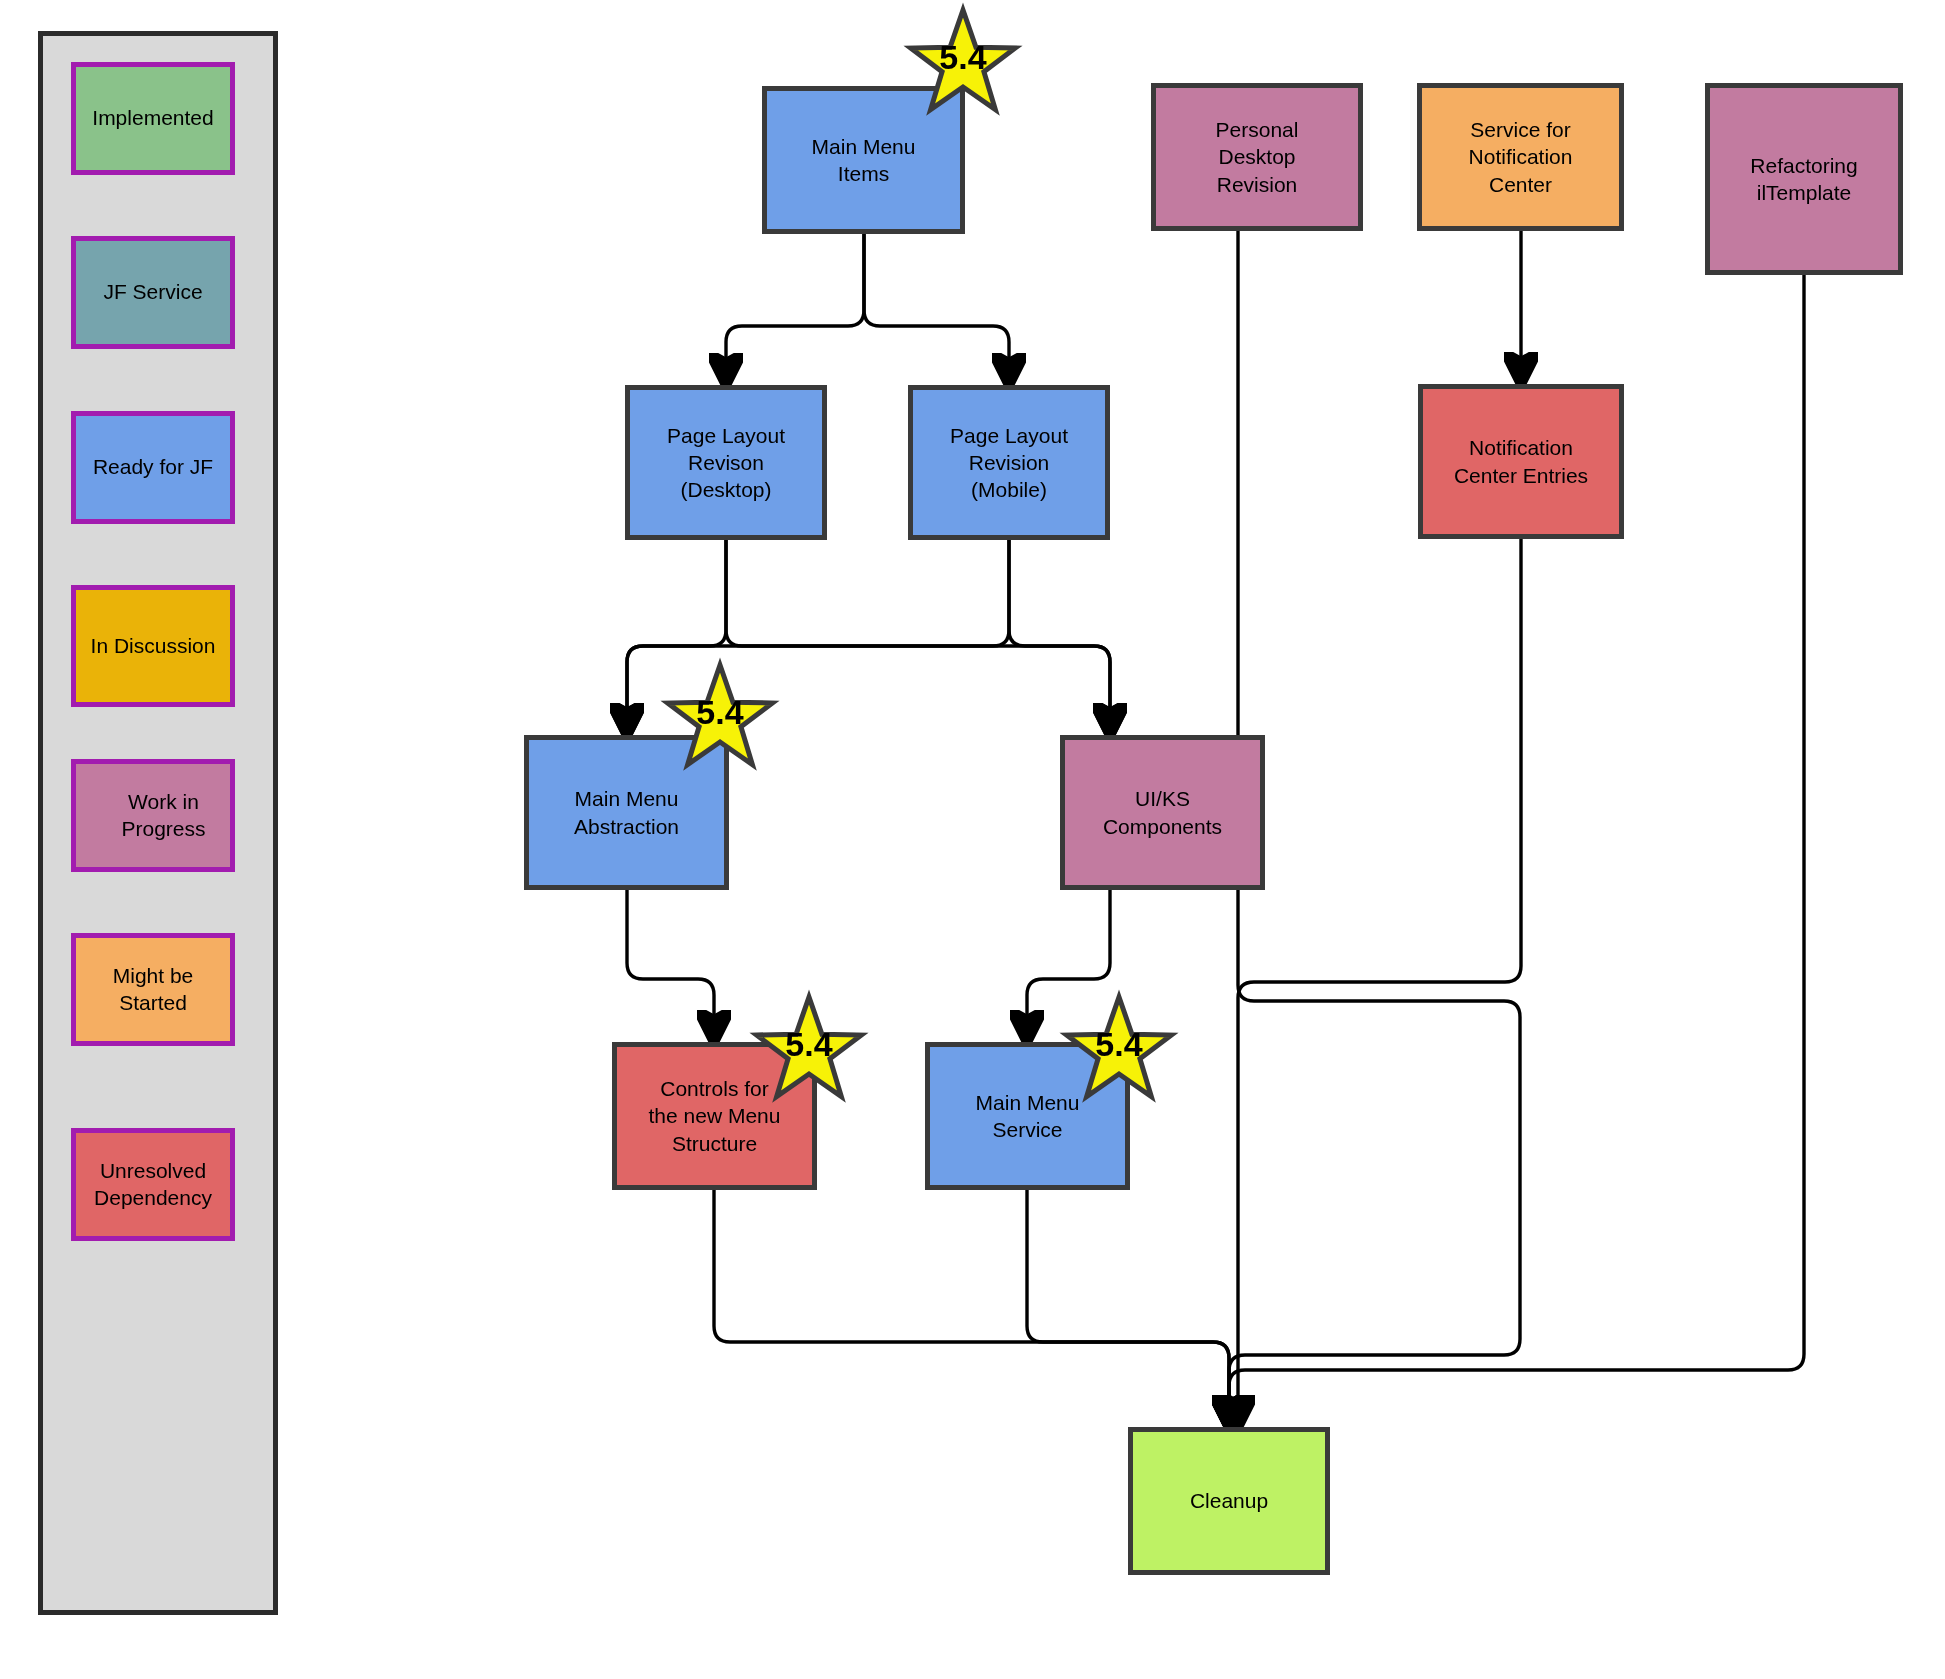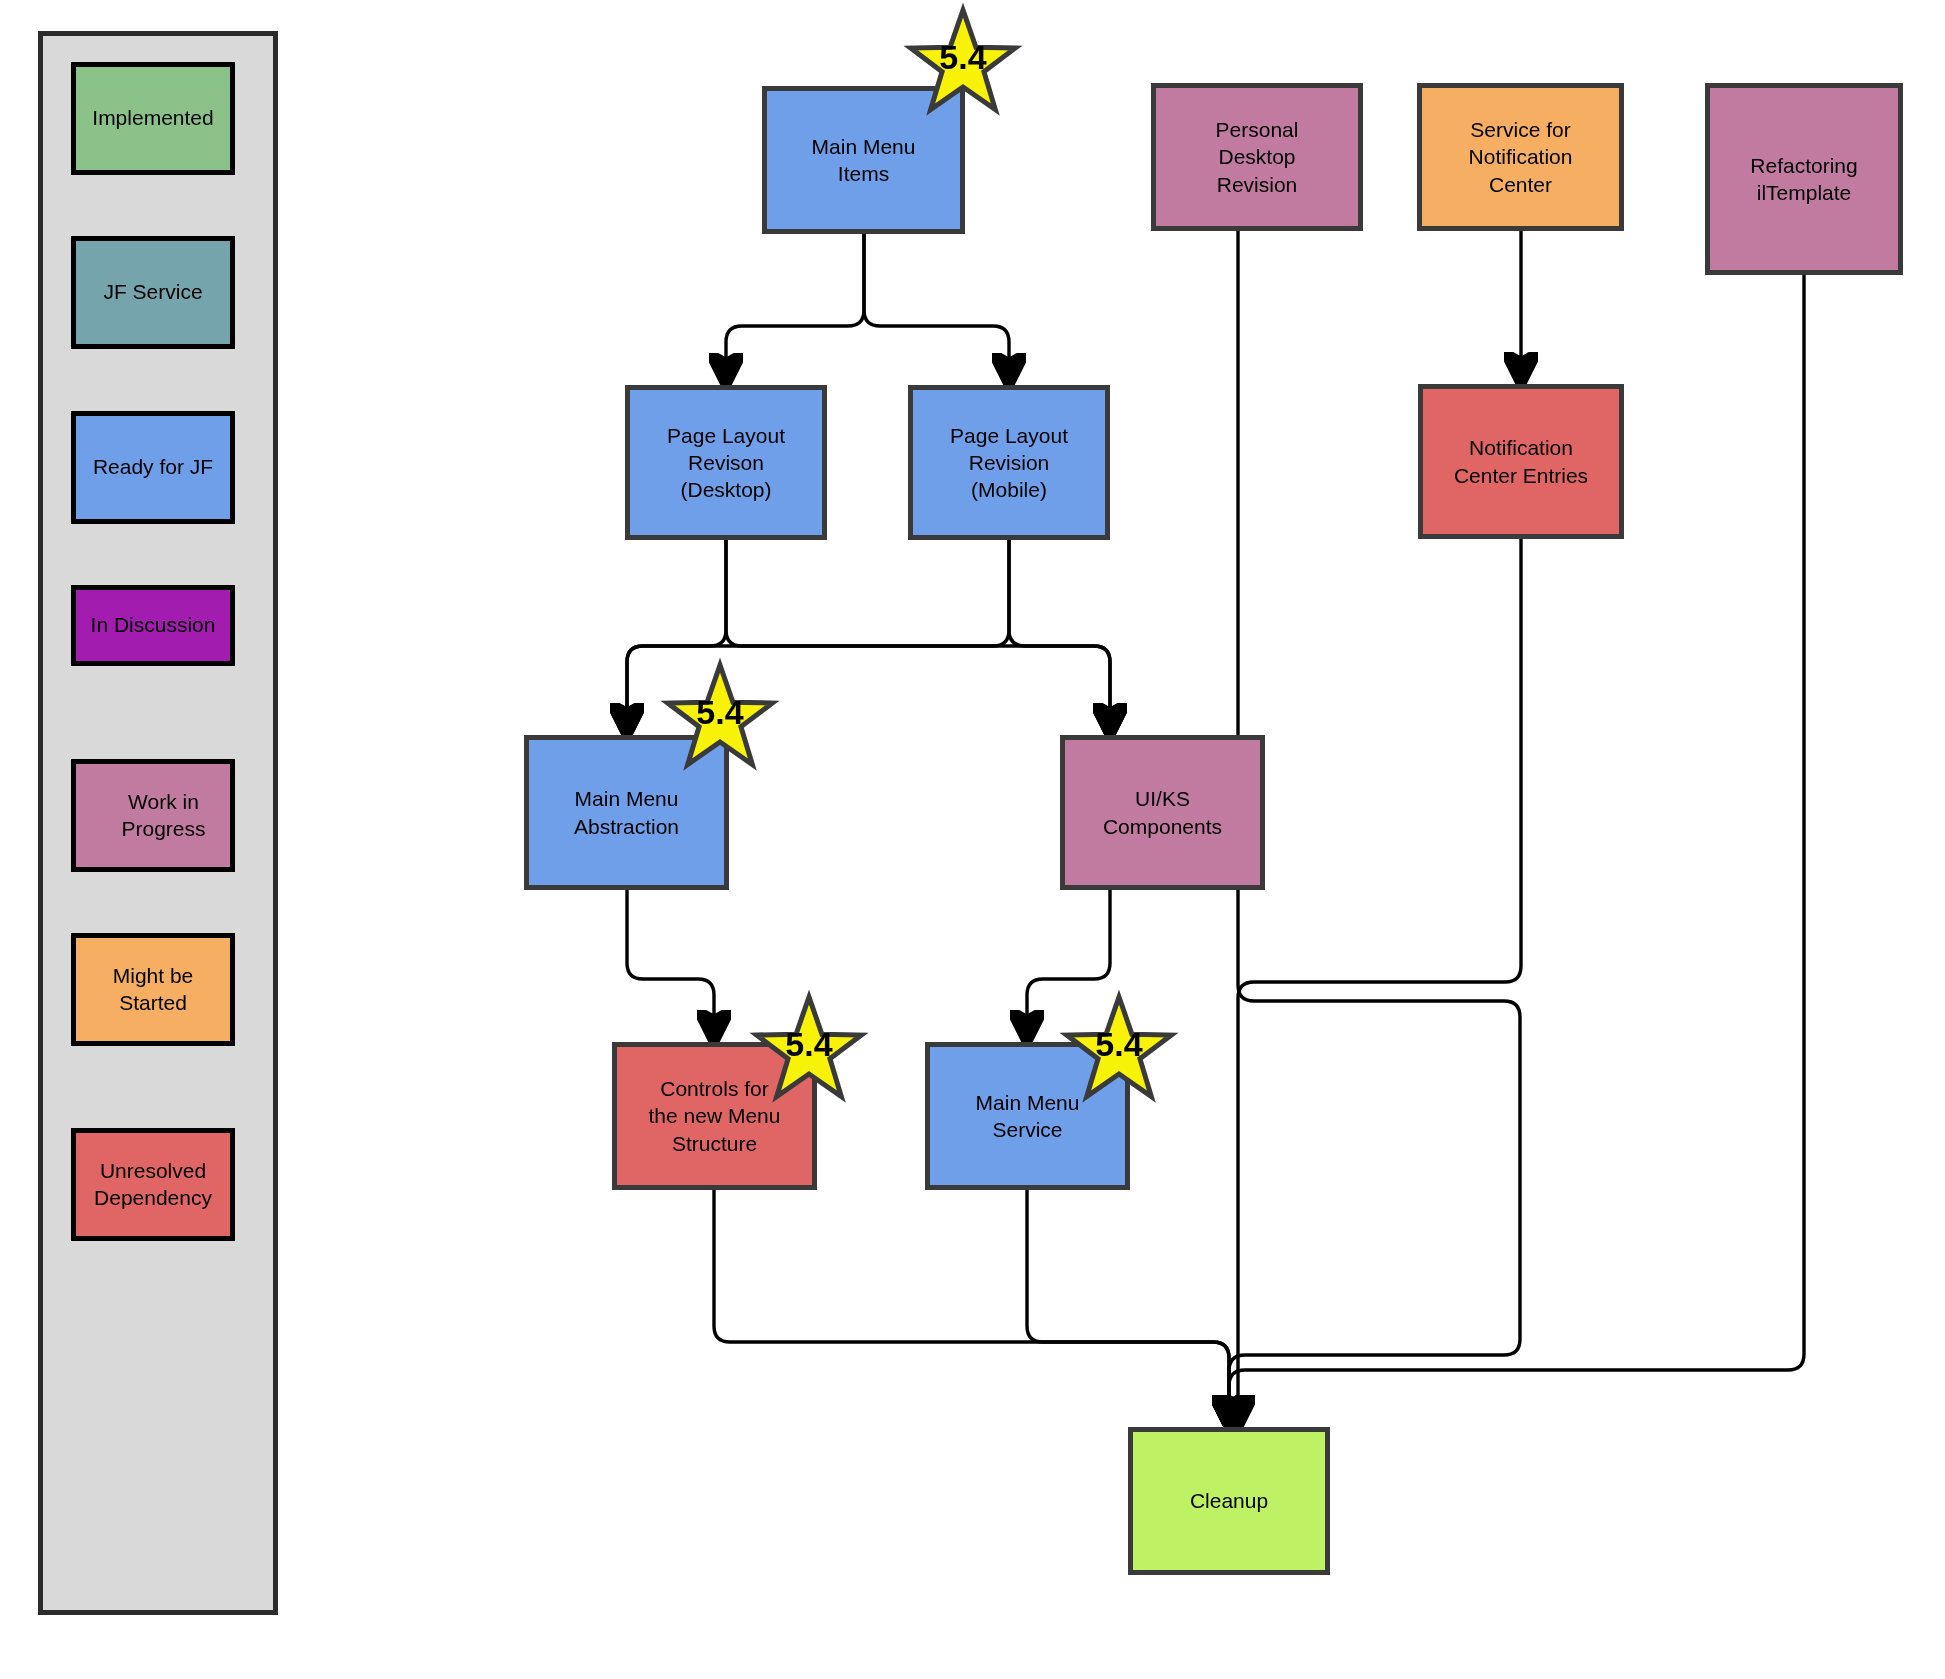--- a/index.html
+++ b/index.html
@@ -26,21 +26,21 @@
     height: 1584px;
     background: #d9d9d9;
     border: 5px solid #2b2b2b;
     box-sizing: border-box;
   }
   .legend-item {
     position: absolute;
     left: 33px;
     width: 164px;
     height: 113px;
-    border: 5px solid #000000;
+    border: 5px solid #a21caf;
     box-sizing: border-box;
     display: flex;
     align-items: center;
     justify-content: center;
     text-align: center;
     font-size: 21px;
     color: #000000;
     line-height: 1.25;
     padding: 2px;
   }
@@ -136,21 +136,21 @@
   <div id="legend-panel">
       <div class="legend-item" style="left: 28px; top: 26px; width: 164px; height: 113px; background: rgb(138, 194, 138);">
         <span>Implemented</span>
       </div>
       <div class="legend-item" style="left: 28px; top: 200px; width: 164px; height: 113px; background: rgb(118, 164, 173);">
         <span>JF Service</span>
       </div>
       <div class="legend-item" style="left: 28px; top: 375px; width: 164px; height: 113px; background: rgb(111, 159, 232);">
         <span>Ready for JF</span>
       </div>
-      <div class="legend-item" style="left: 28px; top: 549px; width: 164px; height: 81px; background: #a21caf;">
+      <div class="legend-item" style="left: 28px; top: 549px; width: 164px; height: 122px; background: #eab308;">
         <span>In Discussion</span>
       </div>
       <div class="legend-item" style="left: 28px; top: 723px; width: 164px; height: 113px; background: rgb(194, 123, 160); padding-left: 23px;">
         <span>Work in<br>Progress</span>
       </div>
       <div class="legend-item" style="left: 28px; top: 897px; width: 164px; height: 113px; background: rgb(245, 174, 98);">
         <span>Might be<br>Started</span>
       </div>
       <div class="legend-item" style="left: 28px; top: 1092px; width: 164px; height: 113px; background: rgb(224, 102, 102);">
         <span>Unresolved<br>Dependency</span>

